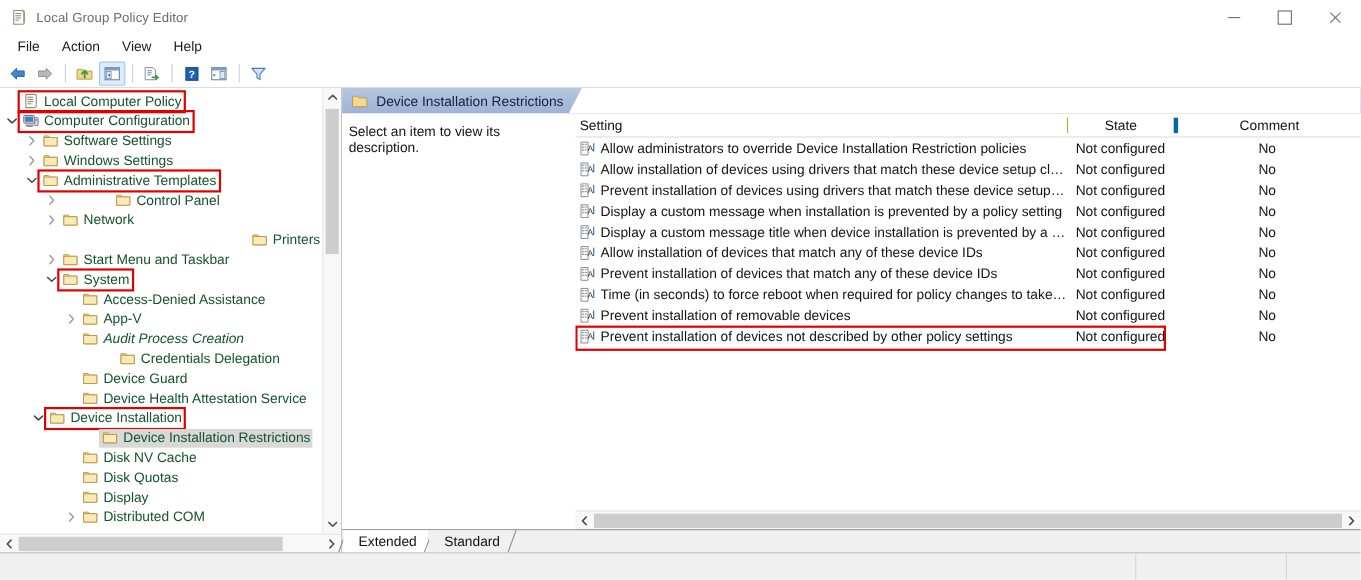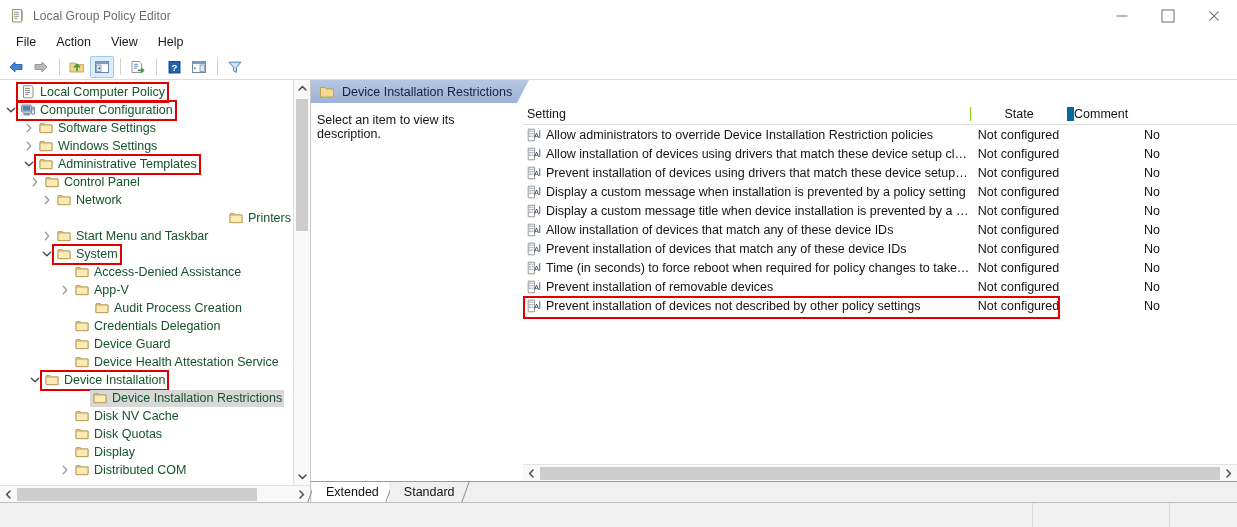--- a/index.html
+++ b/index.html
@@ -194,22 +194,22 @@
     background:#ffffff;
     border-bottom:1px solid #dedede;
     font-size:12.5px; color:#141414;
   }
   .lvh-setting { flex:1 1 auto; padding-left:4px; }
   .lvh-state {
     width: 97px; flex:0 0 97px; text-align:center;
     border-left:1px solid #84cc16;
   }
   .lvh-comment {
-    width: 170px; flex:0 0 170px; text-align:left;
-    border-left:7px solid #0369a1;
+    width: 170px; flex:0 0 170px; text-align:center;
+    border-left:4px solid #0369a1;
   }
   .lv-body { flex:1 1 auto; overflow:hidden; position:relative; }
   .lv-row {
     height: 19px;
     display:flex; align-items:center;
     font-size:12.5px; color:#141414;
     white-space:nowrap;
     position: relative;
   }
   .lv-cell-setting {
@@ -447,21 +447,21 @@
               <span class="tlabel-wrap">
                 <span class="ticon">
                   <svg width="16" height="16" viewBox="0 0 16 16">
                     <path d="M2 3.6 h4.3 l1.1 1.4 h6.6 v7.6 h-12 z" fill="#f6dc95" stroke="#b89b52" stroke-width="0.9" stroke-linejoin="round"></path>
                     <path d="M2 5 h12 v7.6 h-12 z" fill="#fbe9b6" stroke="#b89b52" stroke-width="0.9" stroke-linejoin="round"></path>
                   </svg>
                 </span>
                 <span class="tlabel">Administrative Templates</span>
               </span>
             </div>
-            <div class="trow" style="padding-left: 28px;">
+            <div class="trow" style="padding-left: 40px; gap: 48px;">
               <span class="chev">
                 <svg width="8" height="10" viewBox="0 0 8 10">
                   <path d="M2.3 1.3 L5.7 5 L2.3 8.7" fill="none" stroke="#9a9a9a" stroke-width="1.3" stroke-linecap="round" stroke-linejoin="round"></path>
                 </svg>
               </span>
               <span class="tlabel-wrap">
                 <span class="ticon">
                   <svg width="16" height="16" viewBox="0 0 16 16">
                     <path d="M2 3.6 h4.3 l1.1 1.4 h6.6 v7.6 h-12 z" fill="#f6dc95" stroke="#b89b52" stroke-width="0.9" stroke-linejoin="round"></path>
                     <path d="M2 5 h12 v7.6 h-12 z" fill="#fbe9b6" stroke="#b89b52" stroke-width="0.9" stroke-linejoin="round"></path>
@@ -551,33 +551,33 @@
               <span class="tlabel-wrap">
                 <span class="ticon">
                   <svg width="16" height="16" viewBox="0 0 16 16">
                     <path d="M2 3.6 h4.3 l1.1 1.4 h6.6 v7.6 h-12 z" fill="#f6dc95" stroke="#b89b52" stroke-width="0.9" stroke-linejoin="round"></path>
                     <path d="M2 5 h12 v7.6 h-12 z" fill="#fbe9b6" stroke="#b89b52" stroke-width="0.9" stroke-linejoin="round"></path>
                   </svg>
                 </span>
                 <span class="tlabel">App-V</span>
               </span>
             </div>
-            <div class="trow" style="padding-left: 78px;">
+            <div class="trow" style="padding-left: 58px; font-style: italic;">
               <span class="chev"></span>
               <span class="tlabel-wrap">
                 <span class="ticon">
                   <svg width="16" height="16" viewBox="0 0 16 16">
                     <path d="M2 3.6 h4.3 l1.1 1.4 h6.6 v7.6 h-12 z" fill="#f6dc95" stroke="#b89b52" stroke-width="0.9" stroke-linejoin="round"></path>
                     <path d="M2 5 h12 v7.6 h-12 z" fill="#fbe9b6" stroke="#b89b52" stroke-width="0.9" stroke-linejoin="round"></path>
                   </svg>
                 </span>
                 <span class="tlabel">Audit Process Creation</span>
               </span>
             </div>
-            <div class="trow" style="padding-left: 58px;">
+            <div class="trow" style="padding-left: 92px;">
               <span class="chev"></span>
               <span class="tlabel-wrap">
                 <span class="ticon">
                   <svg width="16" height="16" viewBox="0 0 16 16">
                     <path d="M2 3.6 h4.3 l1.1 1.4 h6.6 v7.6 h-12 z" fill="#f6dc95" stroke="#b89b52" stroke-width="0.9" stroke-linejoin="round"></path>
                     <path d="M2 5 h12 v7.6 h-12 z" fill="#fbe9b6" stroke="#b89b52" stroke-width="0.9" stroke-linejoin="round"></path>
                   </svg>
                 </span>
                 <span class="tlabel">Credentials Delegation</span>
               </span>

